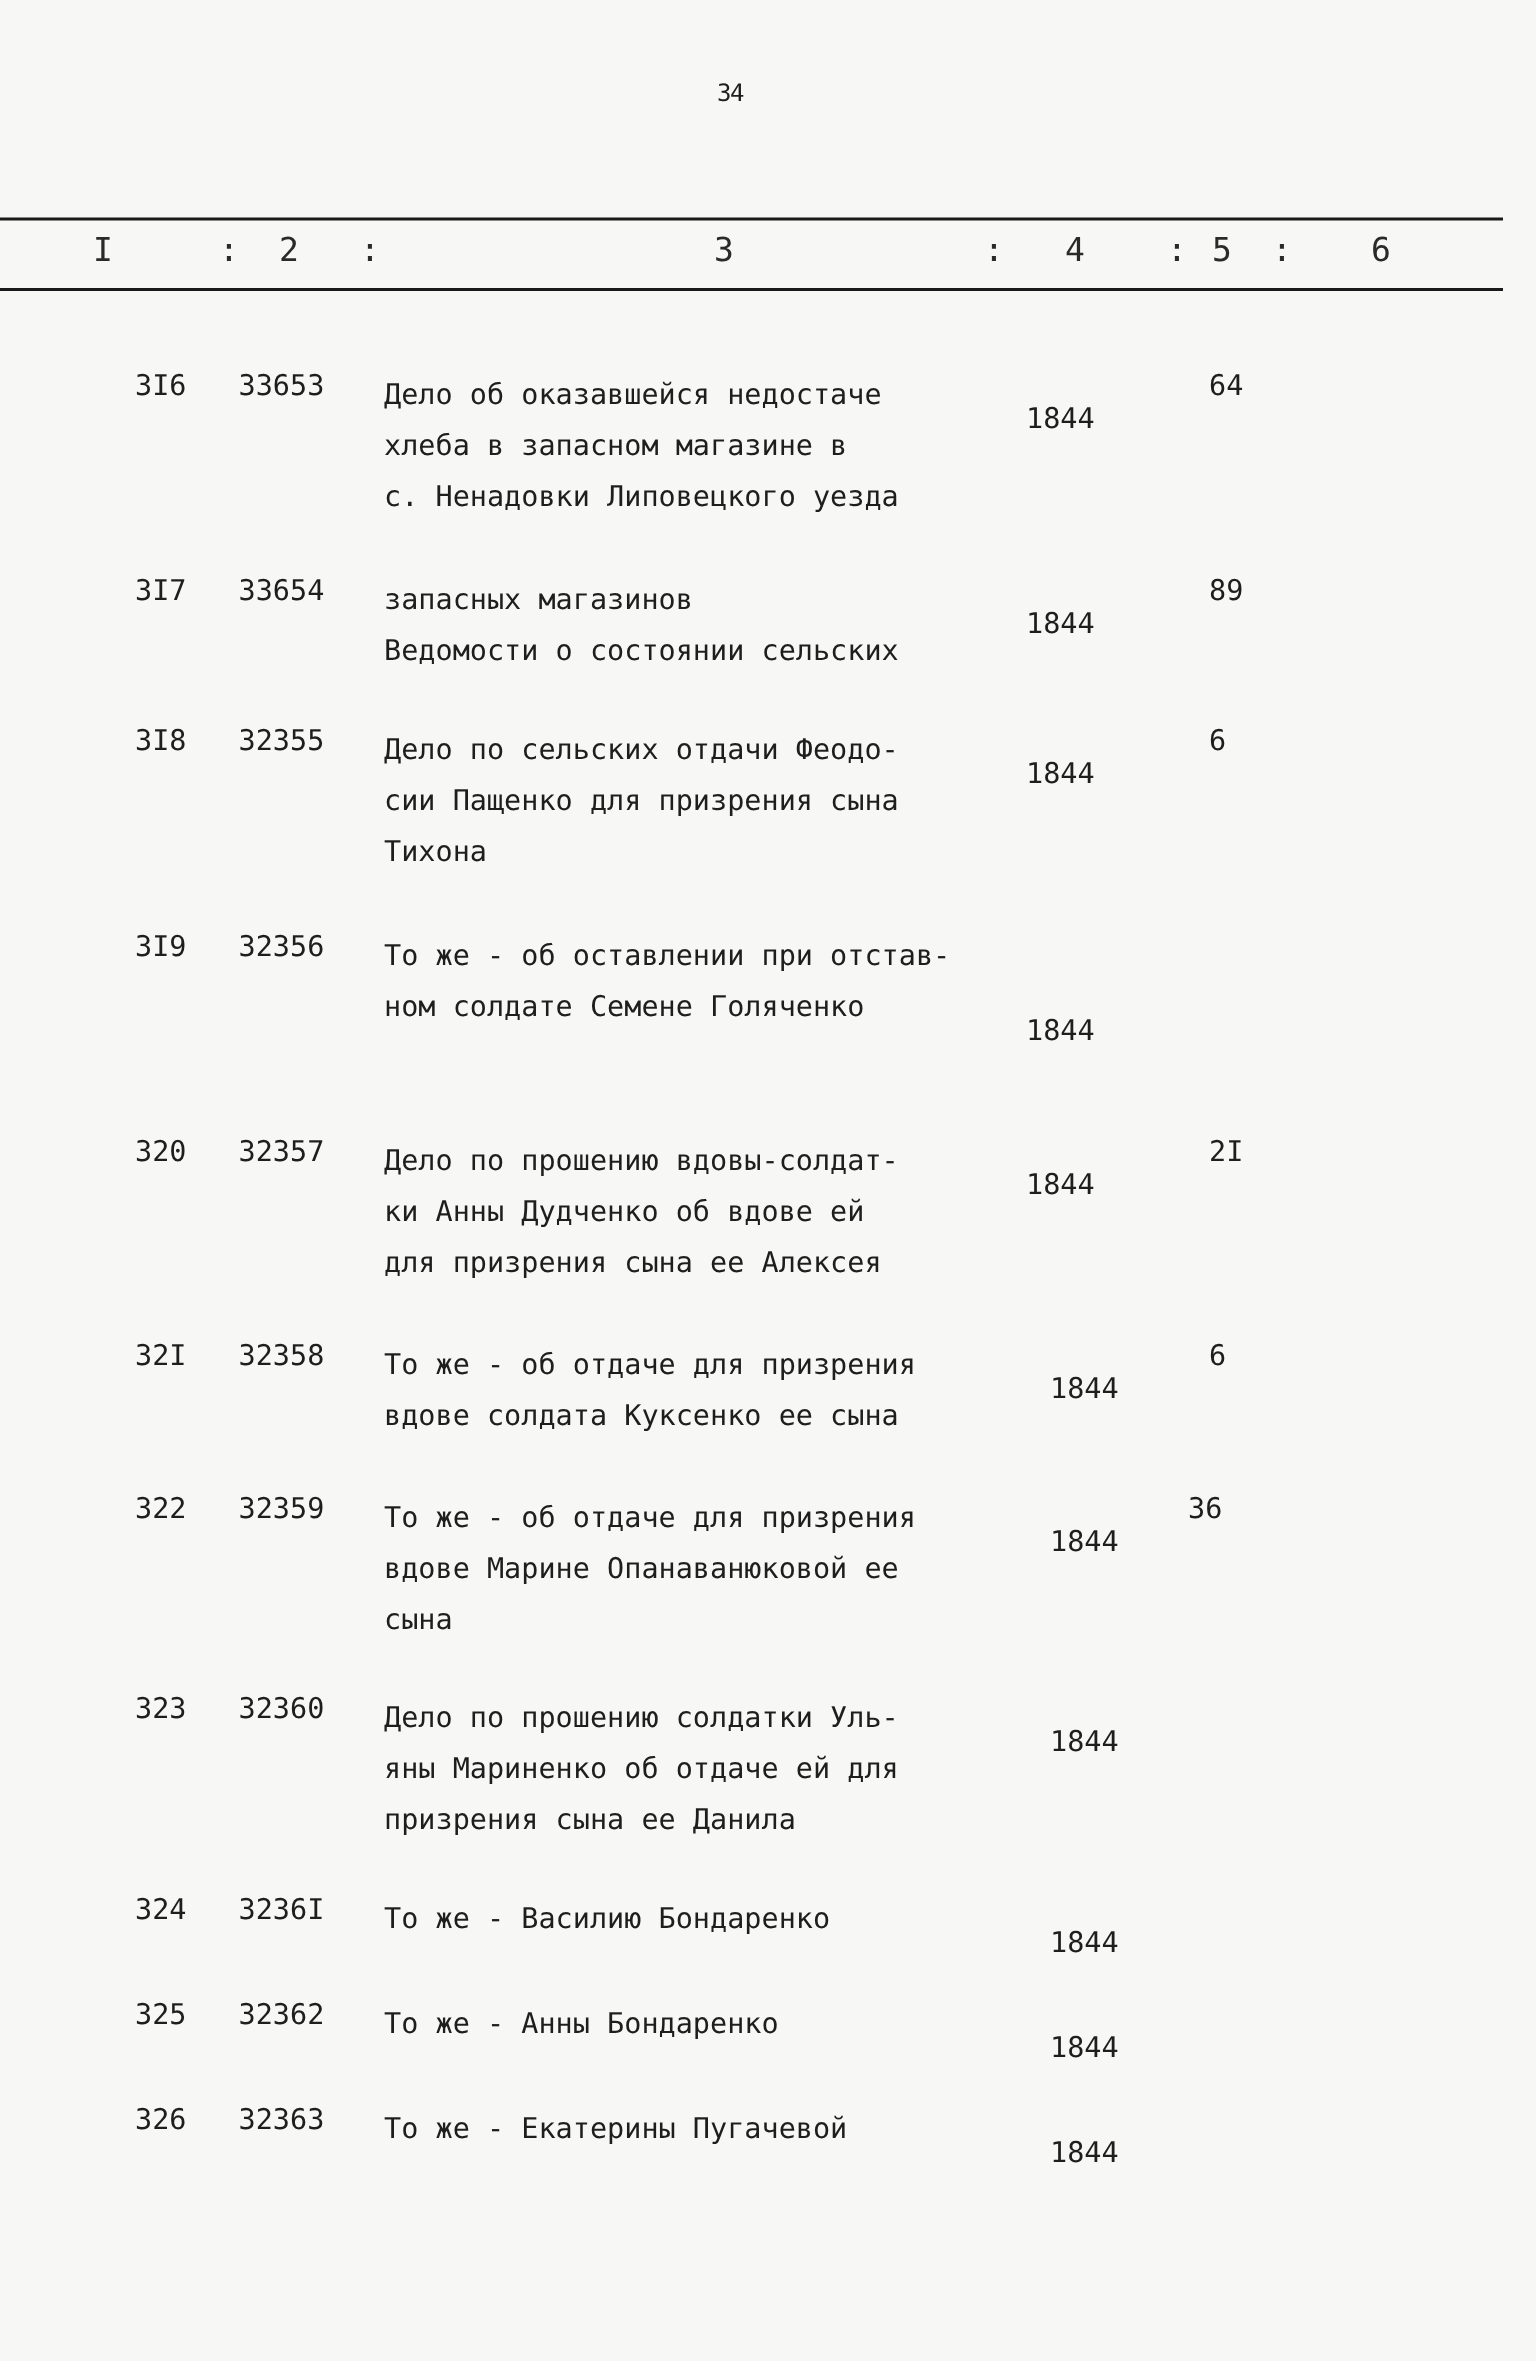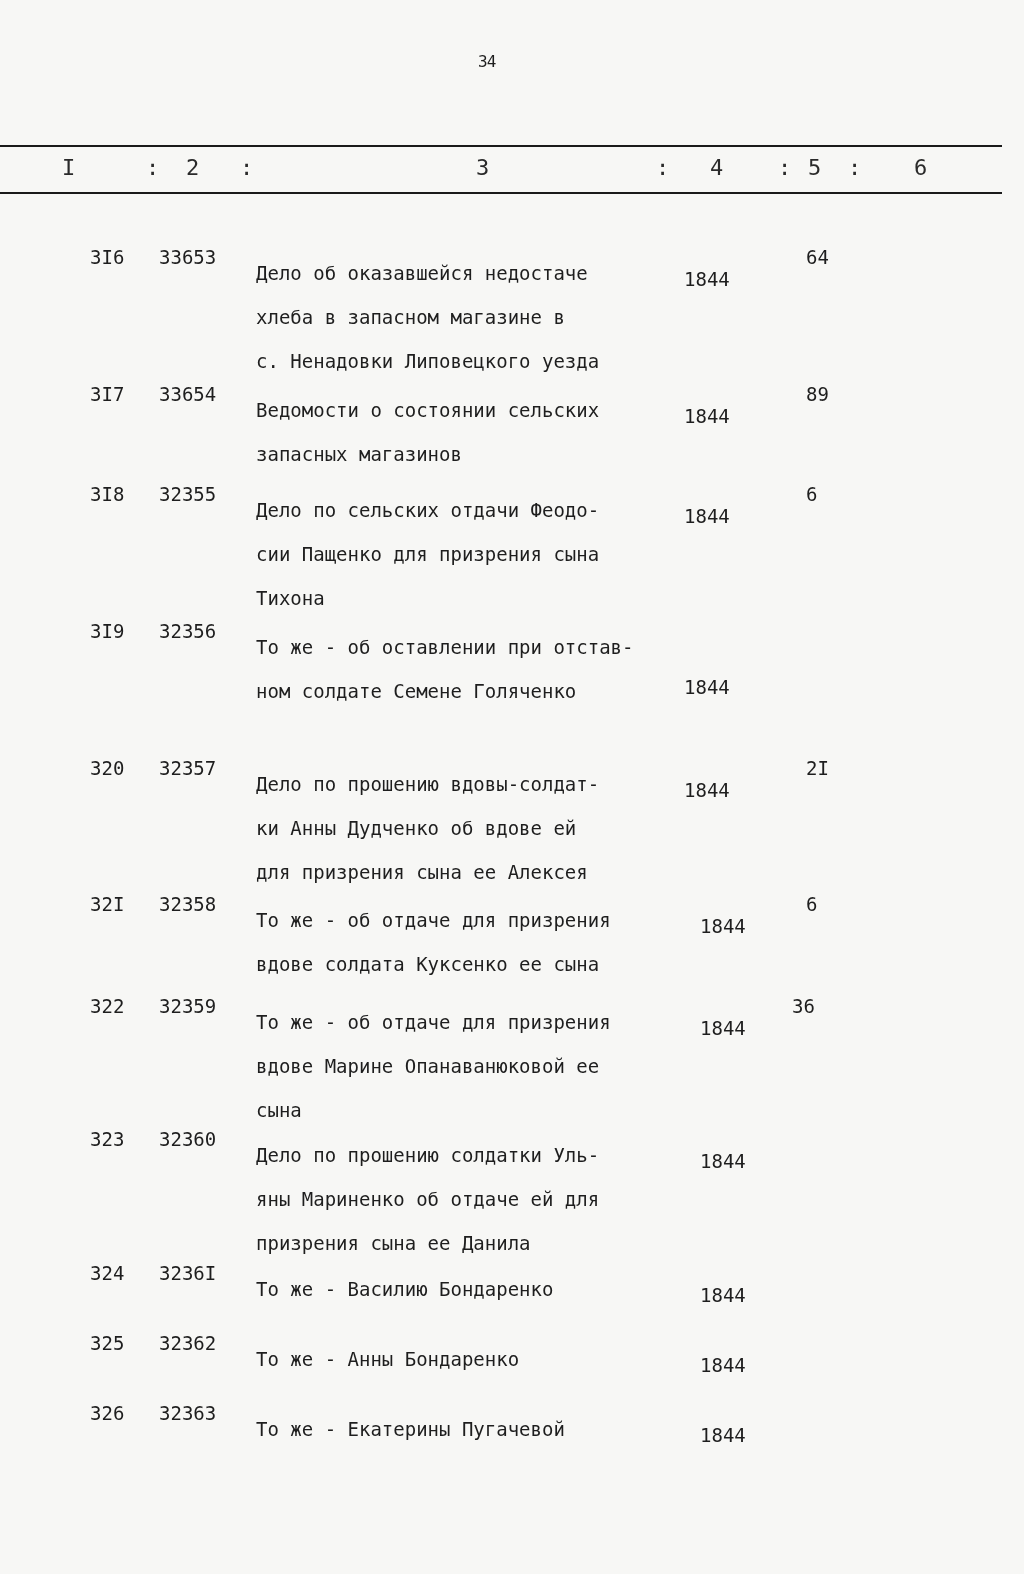--- a/index.html
+++ b/index.html
@@ -18,21 +18,21 @@
   .rule.top { top: 145px; }
   .rule.bottom { top: 192px; }
   .hdr { position: absolute; top: 155px; font-size: 22px; color: #2a2a2a; }
   .row { position: absolute; left: 0; width: 1024px; }
   .cell { position: absolute; font-size: 19px; white-space: nowrap; }
   .c1 { left: 90px; }
   .c2 { left: 159px; }
   .c3 { left: 256px; line-height: 34px; }
   .c4 { left: 684px; margin-top: 22px; }
   .c5 { left: 806px; }
-  .line { display: block; margin-top: 10px; }
+  .line { display: block; }
 </style>
 </head>
 <body>
 
 <div class="page-num">34</div>
 
 <div class="rule top"></div>
 <div>
   <span class="hdr" style="left:62px">I</span>
   <span class="hdr" style="left:146px">:</span>
@@ -57,22 +57,22 @@
     <span class="line">с. Ненадовки Липовецкого уезда</span>
   </span>
   <span class="cell c4">1844</span>
   <span class="cell c5">64</span>
 </div>
 
 <div class="row" style="top:383px">
   <span class="cell c1">3I7</span>
   <span class="cell c2">33654</span>
   <span class="cell c3">
+    <span class="line">запасных магазинов</span>
     <span class="line">Ведомости о состоянии сельских</span>
-    <span class="line">запасных магазинов</span>
   </span>
   <span class="cell c4">1844</span>
   <span class="cell c5">89</span>
 </div>
 
 <div class="row" style="top:483px">
   <span class="cell c1">3I8</span>
   <span class="cell c2">32355</span>
   <span class="cell c3">
     <span class="line">Дело по сельских отдачи Феодо-</span>

